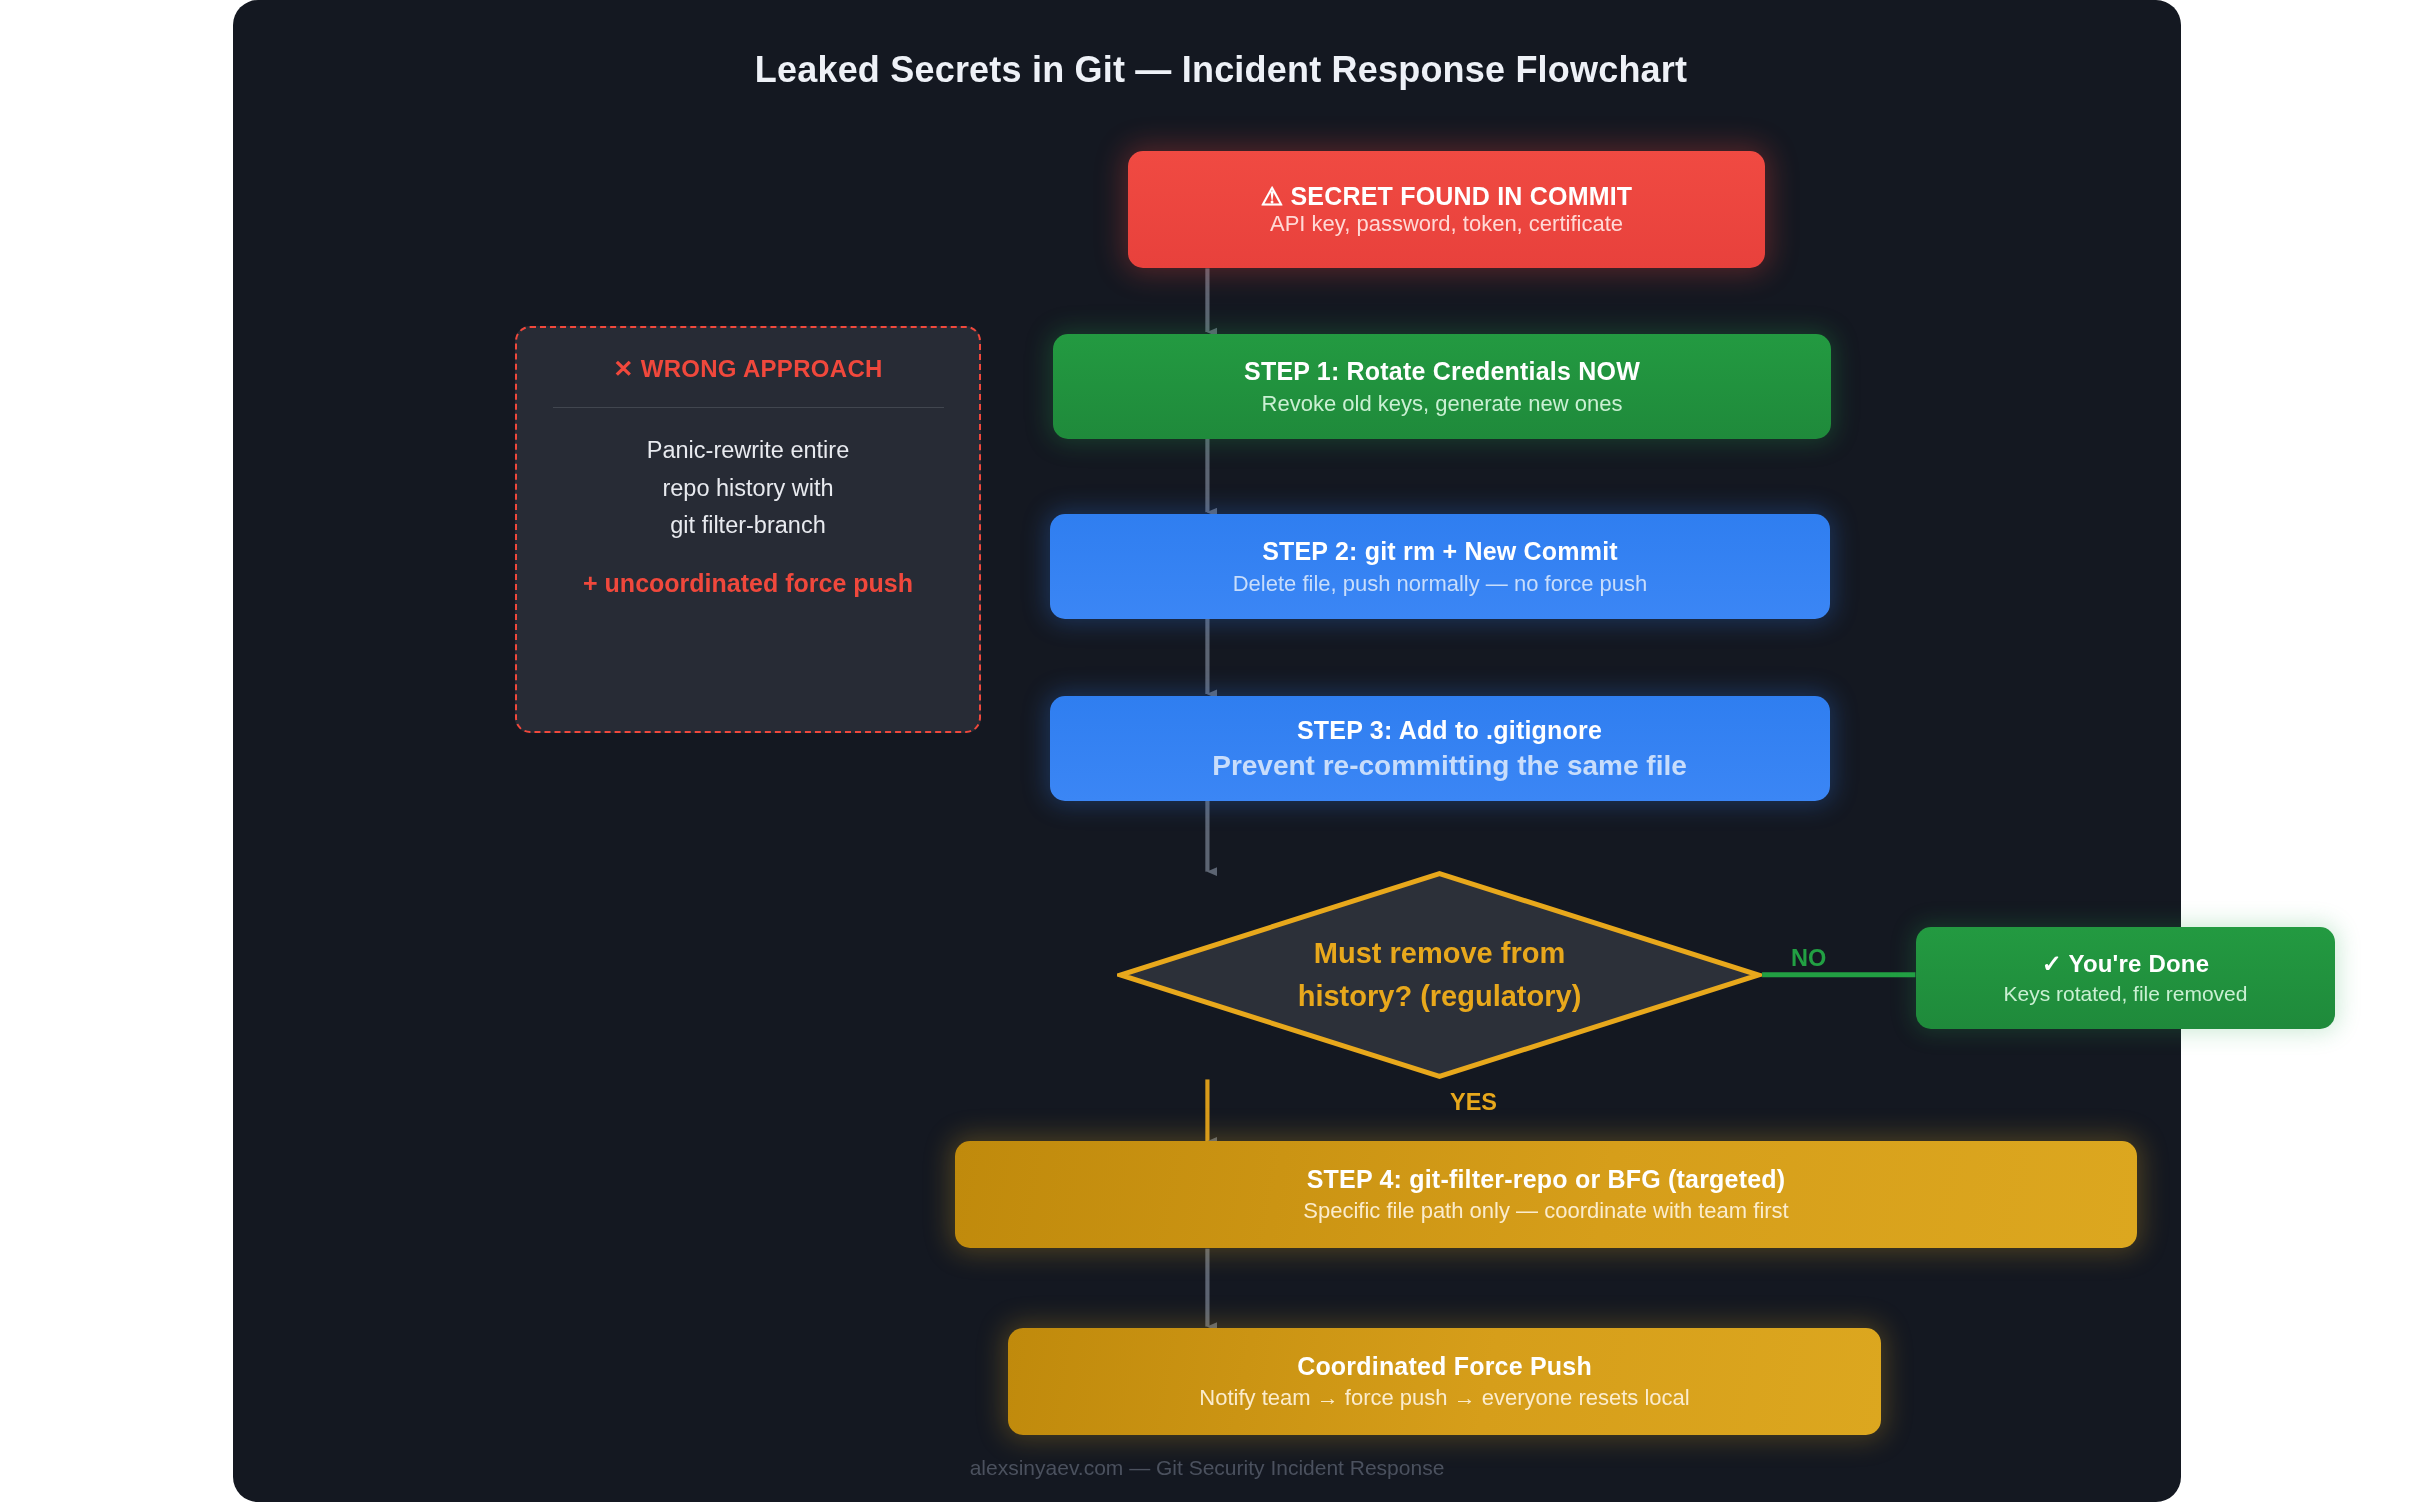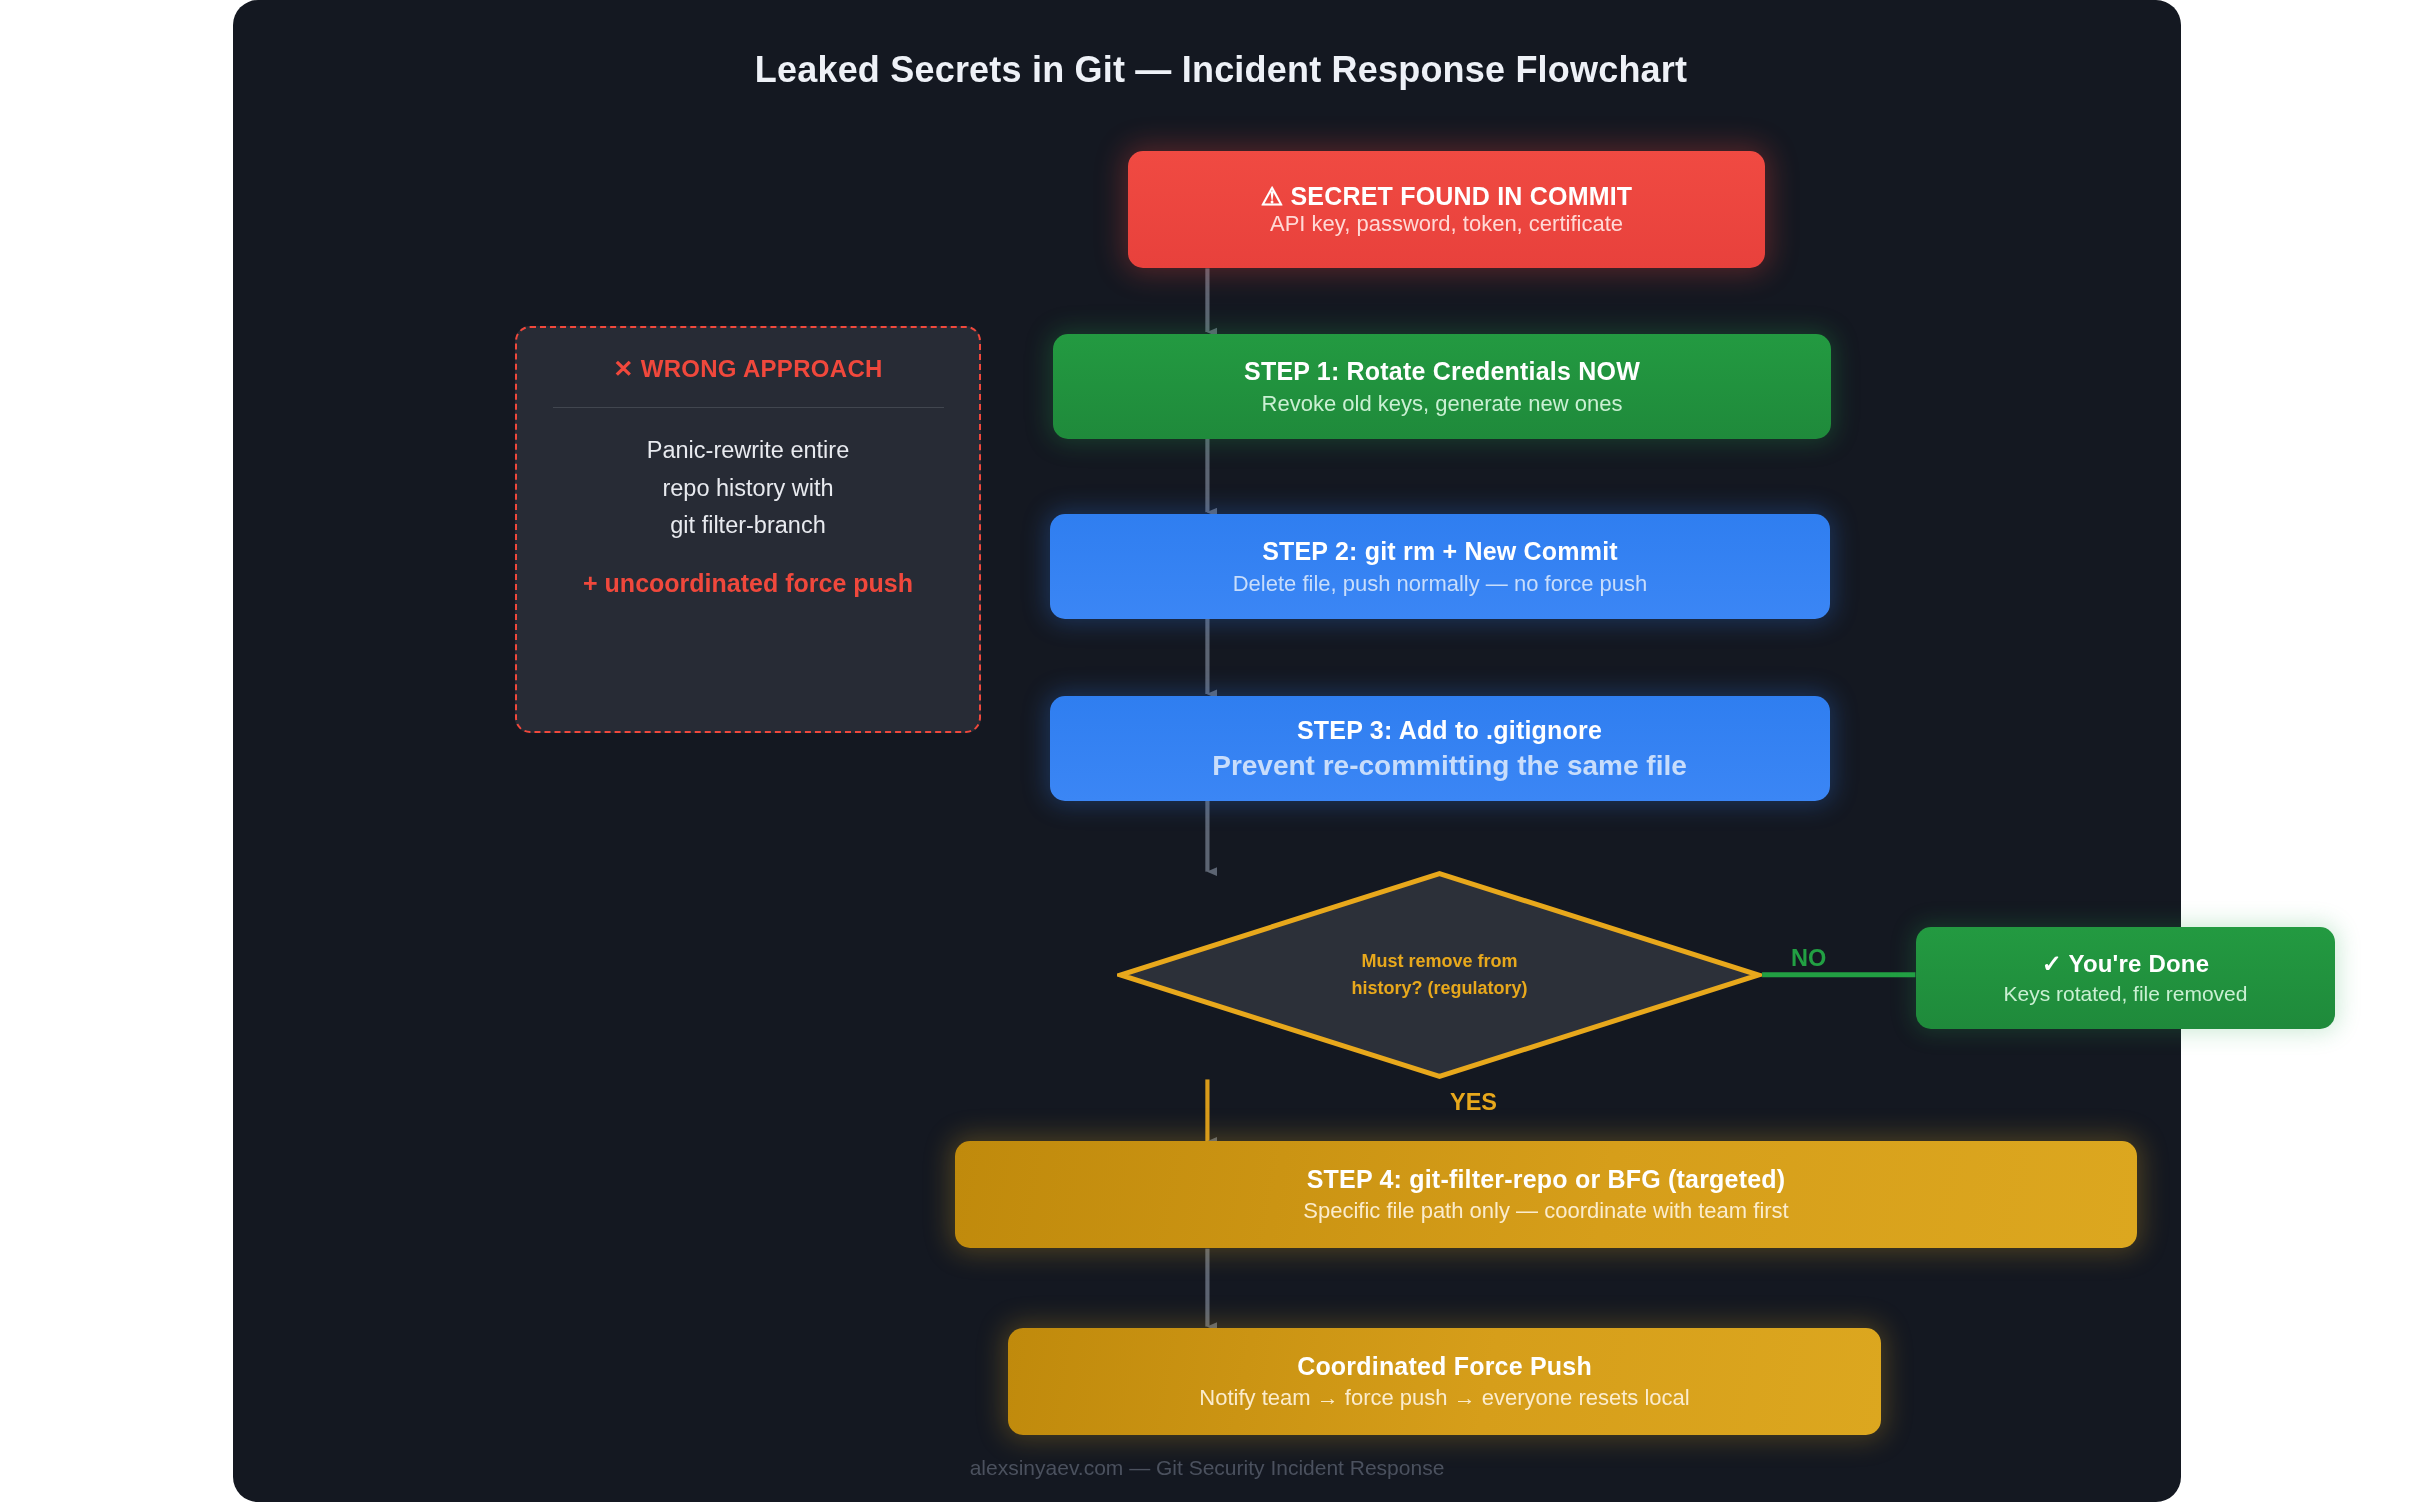--- a/index.html
+++ b/index.html
@@ -78,21 +78,21 @@
 
   
   #diamond-wrap {
     position: absolute; left: 884px; top: 870px;
     width: 645px; height: 210px;
   }
   #diamond-wrap svg { position:absolute; left:0; top:0; }
   #diamond-label {
     position: absolute; left: 0; top: 0; width: 645px; height: 210px;
     display:flex; flex-direction:column; align-items:center; justify-content:center;
-    color:#e8a81c; font-size:18px; font-weight:bold; line-height:1.5;
+    color:#e8a81c; font-size:29px; font-weight:bold; line-height:1.5;
     text-align:right; pointer-events:none;
   }
 
   
   #done {
     left: 1683px; top: 927px; width: 419px; height: 102px;
     background: linear-gradient(180deg,#239a41 0%,#1f8a3b 100%);
     box-shadow: 0 0 22px 3.4px rgba(40,170,80,.22);
     gap: 3.4px;
   }

